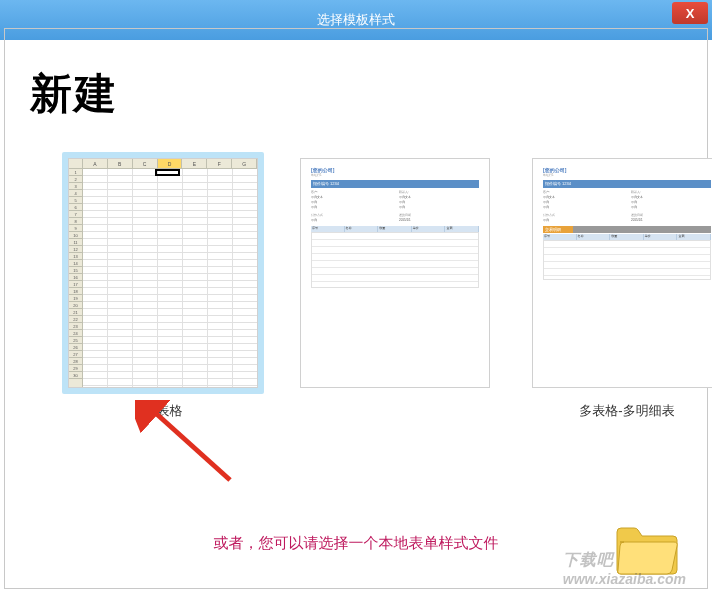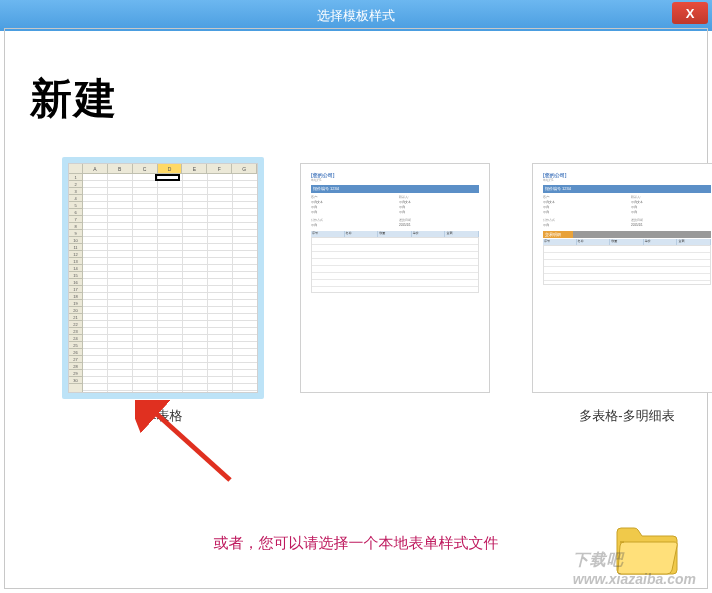--- a/index.html
+++ b/index.html
@@ -5,21 +5,21 @@
     * { margin: 0; padding: 0; box-sizing: border-box; }
     body {
       width: 712px;
       height: 593px;
       font-family: "Microsoft YaHei", "SimSun", sans-serif;
       background: #fff;
       position: relative;
       overflow: hidden;
     }
     .titlebar {
-      height: 31px;
+      height: 40px;
       background: linear-gradient(to bottom, #6cb7f0, #4a9de0);
       position: relative;
       display: flex;
       align-items: center;
       justify-content: center;
     }
     .titlebar-text {
       color: #fff;
       font-size: 13px;
     }
@@ -33,21 +33,21 @@
       border-radius: 3px;
       color: #fff;
       font-weight: bold;
       font-size: 13px;
       display: flex;
       align-items: center;
       justify-content: center;
       cursor: pointer;
     }
     .content {
-      padding: 40px 30px 0 30px;
+      padding: 26px 30px 0 30px;
     }
     .heading-row {
       display: flex;
       align-items: baseline;
       gap: 20px;
       margin-bottom: 30px;
     }
     .heading {
       font-size: 42px;
       font-weight: 900;
@@ -232,21 +232,21 @@
       position: absolute;
       bottom: 16px;
       right: 30px;
       width: 70px;
       height: 55px;
       cursor: pointer;
     }
     .watermark {
       position: absolute;
       bottom: 6px;
-      right: 16px;
+      right: 26px;
       font-size: 16px;
       font-weight: bold;
       color: rgba(80,80,80,0.35);
       font-style: italic;
       letter-spacing: 1px;
       pointer-events: none;
     }
     .watermark small {
       display: block;
       font-size: 14px;

